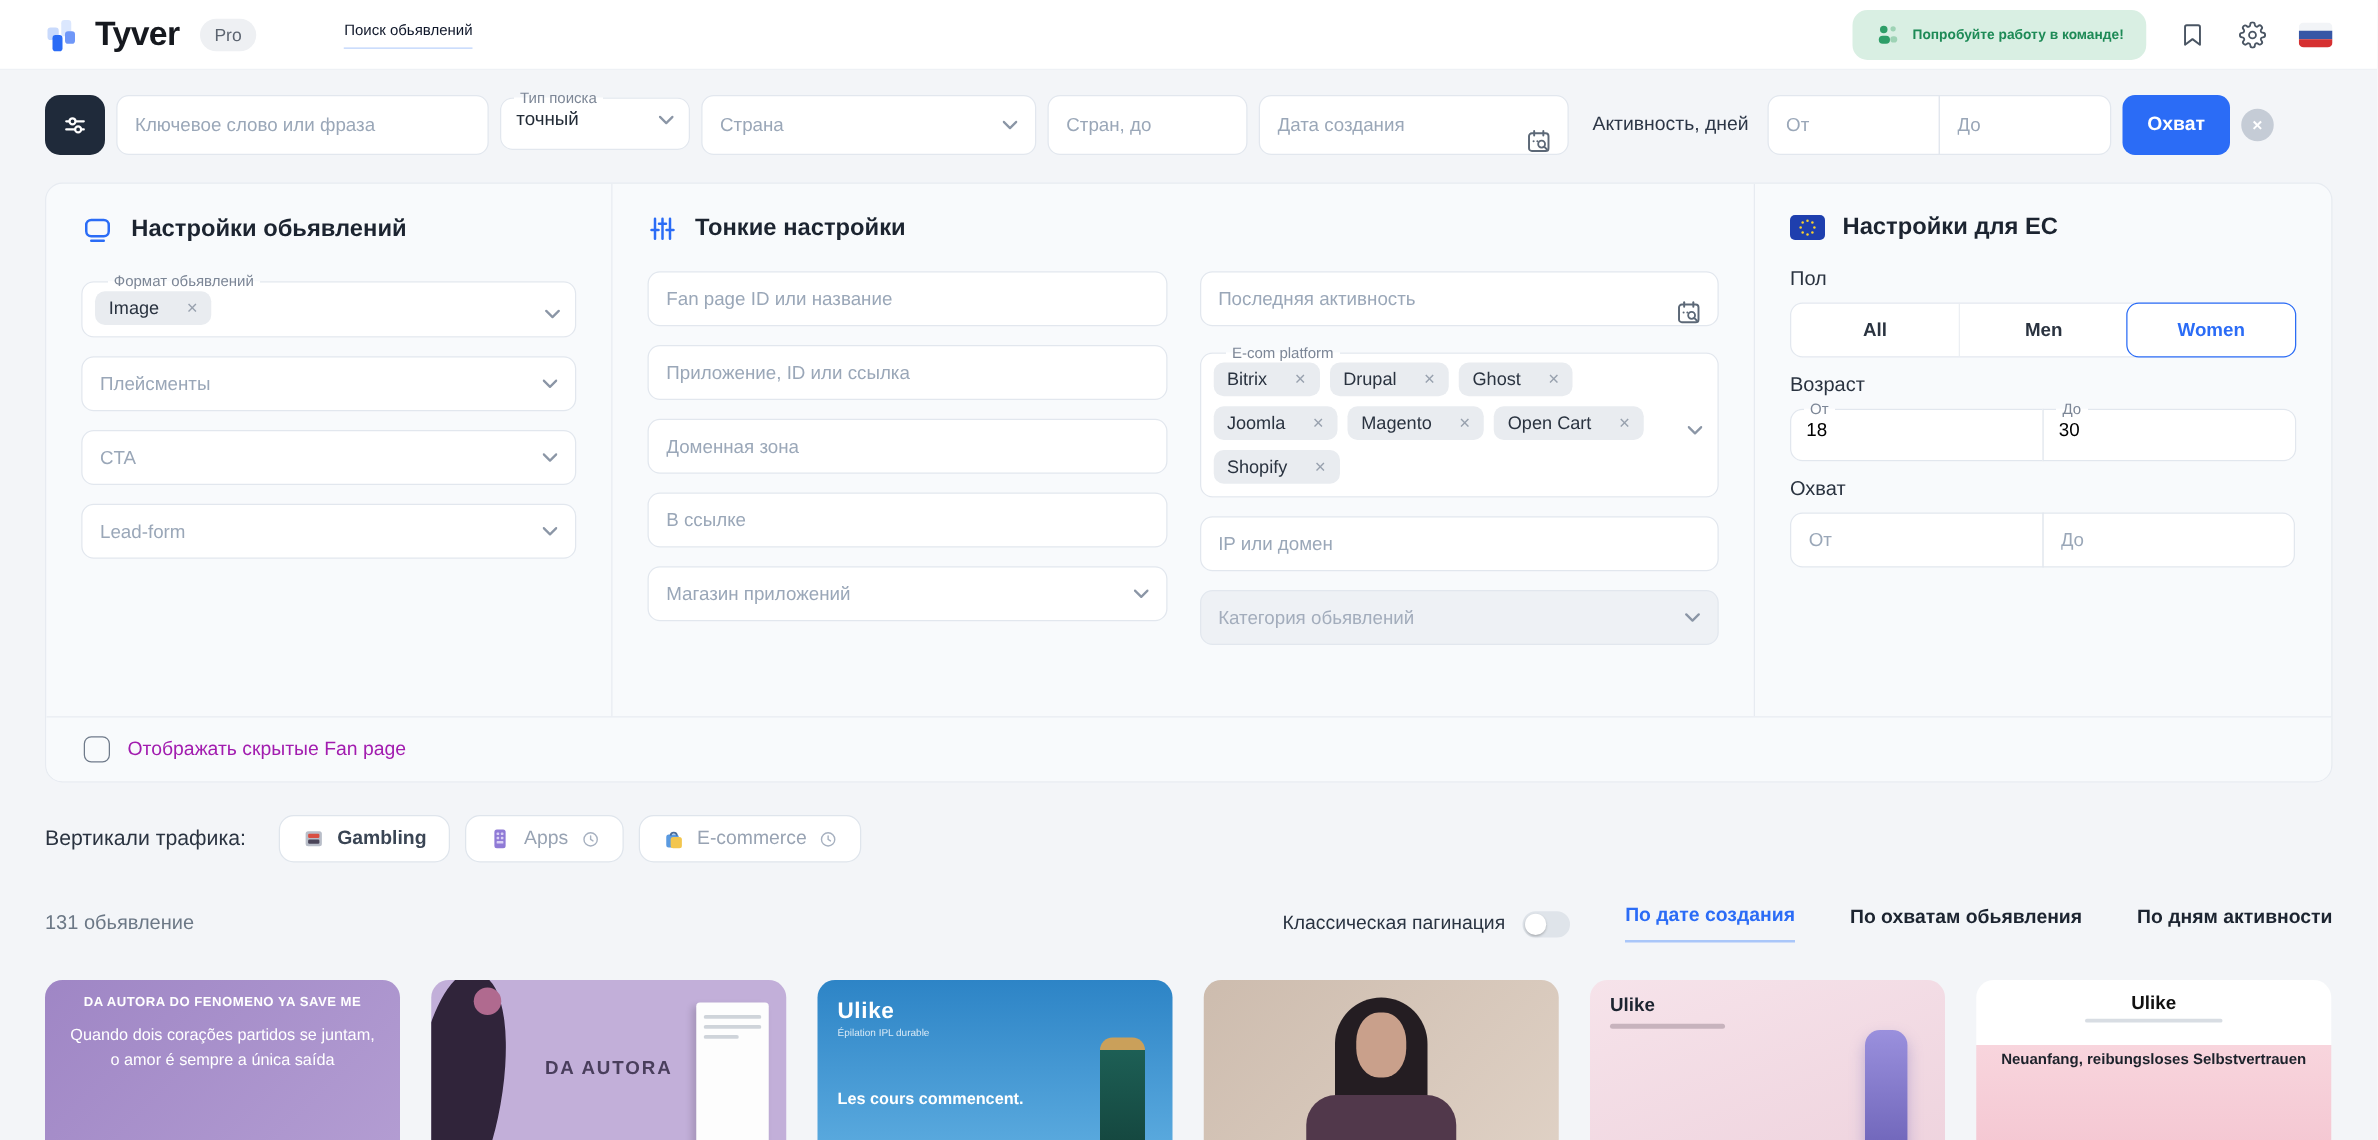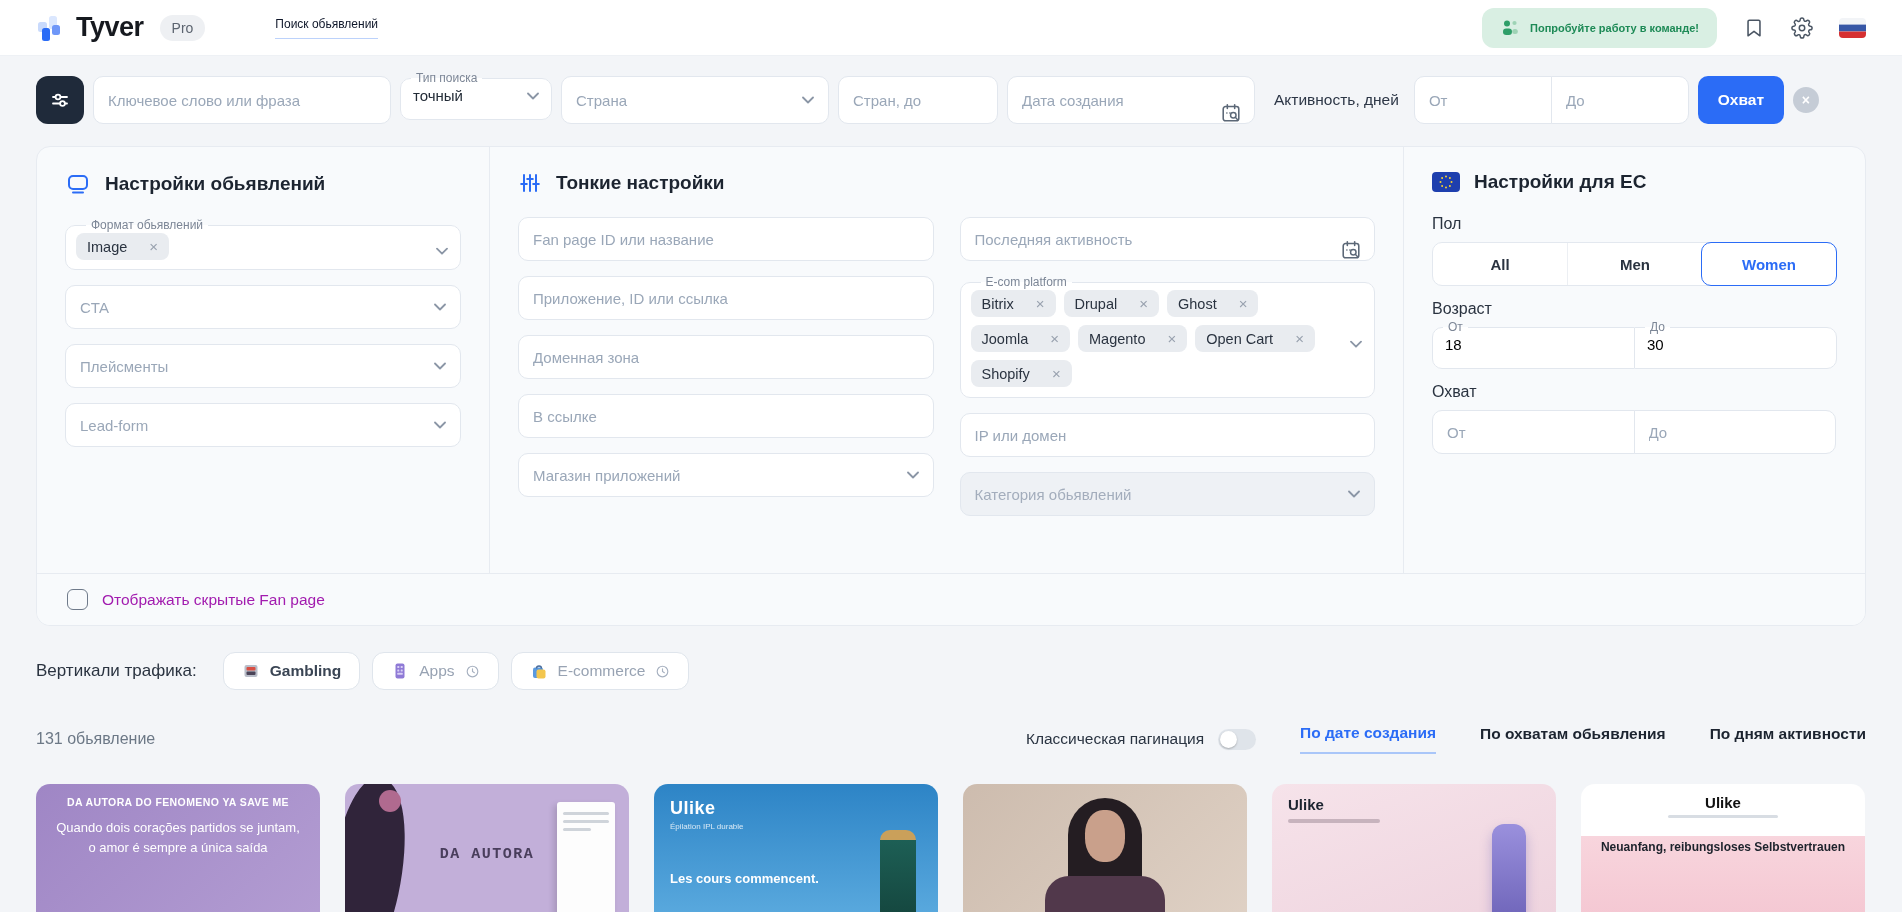--- a/index.html
+++ b/index.html
@@ -165,21 +165,21 @@
 
   
   .cards { display:flex; gap:25px; margin:30px 36px 0 36px; height:160px; }
   .card { width:284px; flex:none; border-radius:14px 14px 0 0; overflow:hidden; position:relative; cursor:pointer; }
   .card1 { background:linear-gradient(135deg,#9f86c5,#b49ed3); padding:12px 10px; text-align:center; color:#fff; }
   .card1 .t1 { font-size:10.5px; font-weight:700; letter-spacing:.4px; margin-bottom:10px; }
   .card1 .t2 { font-size:13px; line-height:1.5; }
   .card2 { background:#c2afd9; }
   .card2 .blob { position:absolute; left:-14px; top:-6px; width:70px; height:200px; background:#30243a; border-radius:40% 60% 50% 50%; transform:rotate(12deg); }
   .card2 .blob2 { position:absolute; left:34px; top:6px; width:22px; height:22px; background:#b06a8f; border-radius:50%; }
-  .card2 .title { position:absolute; left:0; right:0; top:62px; text-align:center; color:#493e5c; font-weight:700; font-size:15px; letter-spacing:1.5px;font-family:Liberation Mono, monospace; }
+  .card2 .title { position:absolute; left:0; right:0; top:62px; text-align:center; color:#493e5c; font-weight:700; font-size:15px; letter-spacing:1.5px; }
   .card2 .book { position:absolute; right:14px; top:18px; width:58px; height:130px; background:#fdfdfd; border-radius:3px; box-shadow:-3px 3px 6px rgba(0,0,0,.15); padding:10px 6px; }
   .card2 .book i { display:block; height:3px; background:#cfd4da; margin-bottom:5px; border-radius:2px; }
   .card3 { background:linear-gradient(180deg,#2d84c6,#63b1e3); padding:14px 16px; color:#fff; }
   .card3 .brand { font-size:18px; font-weight:700; letter-spacing:.5px; }
   .card3 .sub { font-size:8px; opacity:.8; margin-top:3px; }
   .card3 .txt { font-size:13px; font-weight:700; margin-top:40px; }
   .card3 .device { position:absolute; right:22px; top:46px; width:36px; height:110px; border-radius:10px 10px 6px 6px; background:linear-gradient(180deg,#caa05a 0 10px,#1d5f55 10px, #123f38); }
   .card4 { background:linear-gradient(135deg,#cdbcae,#e0d2c6); }
   .card4 .hair { position:absolute; left:50%; top:14px; transform:translateX(-50%); width:74px; height:120px; background:#241d22; border-radius:38px 38px 20px 20px; }
   .card4 .face { position:absolute; left:50%; top:26px; transform:translateX(-50%); width:40px; height:52px; background:#c9a08b; border-radius:45%; }
@@ -337,29 +337,29 @@
               <span class="x">×</span>
             </span>
           </div>
           <span class="chev fs-chev">
               <svg width="12" height="8">
                 <use href="#i-chev"></use>
               </svg>
             </span>
         </fieldset>
         <div class="selectbox select-f field">
-          <span class="ph">CTA</span>
+          <span class="ph">Плейсменты</span>
           <span class="chev">
               <svg width="12" height="8">
                 <use href="#i-chev"></use>
               </svg>
             </span>
         </div>
         <div class="selectbox select-f field">
-          <span class="ph">Плейсменты</span>
+          <span class="ph">CTA</span>
           <span class="chev">
               <svg width="12" height="8">
                 <use href="#i-chev"></use>
               </svg>
             </span>
         </div>
         <div class="selectbox select-f field">
           <span class="ph">Lead-form</span>
           <span class="chev">
               <svg width="12" height="8">

